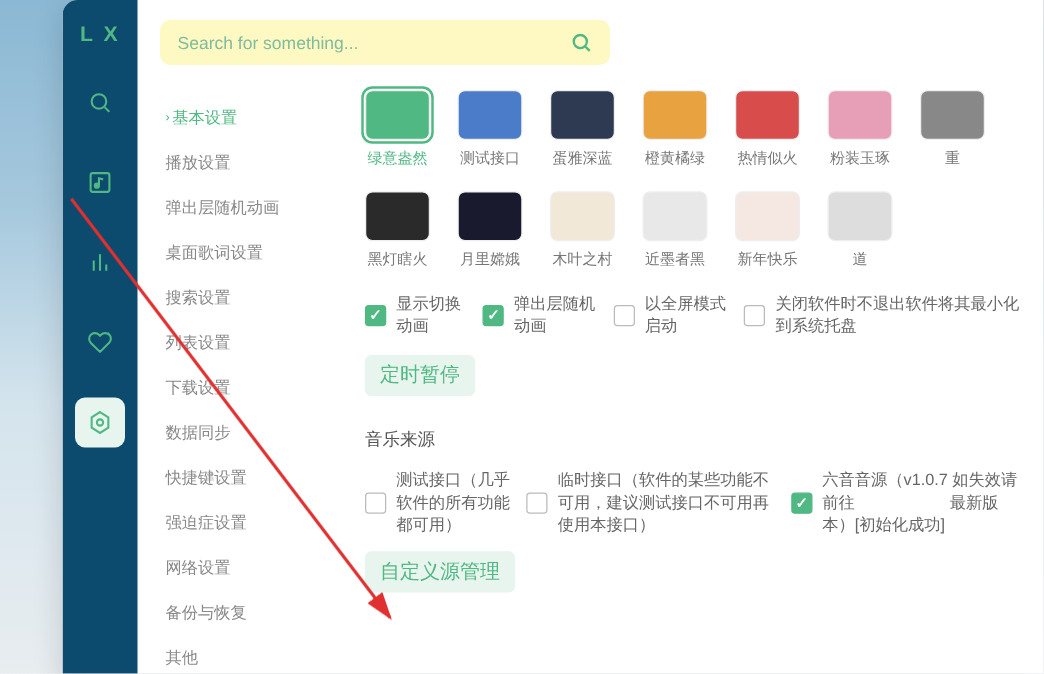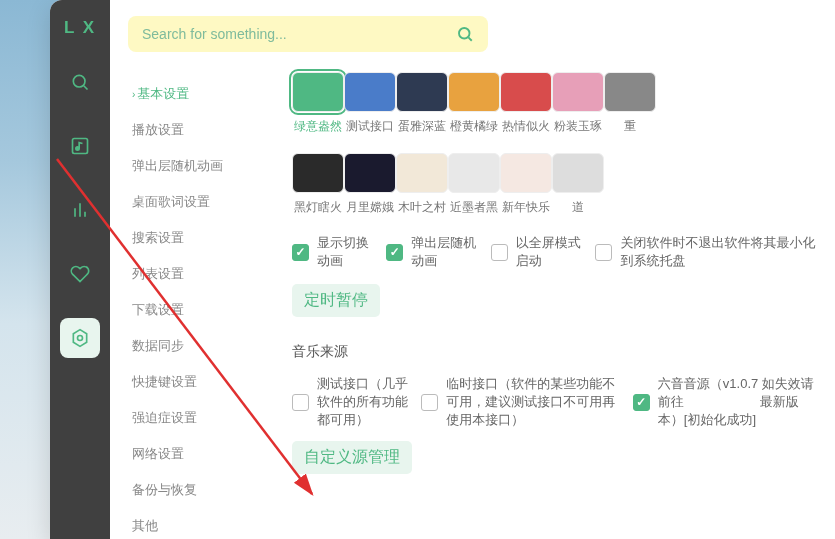--- a/index.html
+++ b/index.html
@@ -1,34 +1,34 @@
 <!DOCTYPE html>
 <html><head>
 <meta charset="utf-8">
 <style>
 * { margin: 0; padding: 0; box-sizing: border-box; font-family: -apple-system, "Microsoft YaHei", sans-serif; }
 body { width: 835px; height: 539px; background: linear-gradient(180deg, #8bb8d4 0%, #a5c8dd 30%, #d4e4ed 60%, #e8edf0 100%); overflow: hidden; position: relative; }
 .app-window { position: absolute; left: 50px; top: 0; right: 0; bottom: 0; background: #fff; border-radius: 12px 0 0 0; box-shadow: 0 8px 24px rgba(0,0,0,0.15); display: flex; overflow: hidden; }
-.left-bar { width: 60px; background: #404040; display: flex; flex-direction: column; align-items: center; padding-top: 18px; gap: 24px; }
+.left-bar { width: 60px; background: #0c4a6e; display: flex; flex-direction: column; align-items: center; padding-top: 18px; gap: 24px; }
 .logo { color: #4fb883; font-weight: 700; font-size: 17px; letter-spacing: 2px; }
 .nav-icon { width: 40px; height: 40px; display: flex; align-items: center; justify-content: center; color: #4fb883; cursor: pointer; border-radius: 8px; }
 .nav-icon.active { background: #e8f5ee; }
 .main-area { flex: 1; display: flex; flex-direction: column; overflow: hidden; }
 .top-bar { height: 68px; display: flex; align-items: center; padding: 14px 18px; gap: 12px; }
 .search-box { flex: 0 0 360px; height: 36px; background: #fef9c3; border-radius: 8px; display: flex; align-items: center; padding: 0 14px; gap: 8px; max-width: 360px; }
 .search-input { flex: 1; border: none; background: transparent; outline: none; font-size: 14px; color: #777; }
 .search-input::placeholder { color: #7fbb9c; }
 .search-ic { color: #4fb883; }
 .content { flex: 1; display: flex; overflow: hidden; }
 .sidebar { width: 170px; padding: 8px 0 12px 22px; overflow-y: auto; }
 .side-link { font-size: 13px; color: #888; padding: 9px 0; cursor: pointer; display: flex; align-items: center; gap: 2px; }
 .side-link.active { color: #4fb883; }
 .side-link .chev { font-size: 10px; }
 .pane { flex: 1; padding: 4px 12px 12px 12px; overflow: hidden; position: relative; }
-.themes { display: flex; margin-bottom: 18px; }
+.themes { display: flex; gap: 22px; margin-bottom: 18px; }
 .theme { display: flex; flex-direction: column; align-items: center; gap: 6px; font-size: 12px; color: #777; cursor: pointer; }
 .swatch { width: 52px; height: 40px; border-radius: 6px; border: 1px solid #eee; }
 .swatch.sel { outline: 2px solid #4fb883; outline-offset: 1px; }
 .theme.sel span { color: #4fb883; }
 .opts { display: flex; flex-direction: row; gap: 12px; margin-top: 6px; }
 .chk-row { display: flex; align-items: center; gap: 8px; font-size: 13px; color: #666; }
 .cbox { width: 17px; height: 17px; border: 1.5px solid #bbb; border-radius: 3px; display: inline-flex; align-items: center; justify-content: center; cursor: pointer; flex-shrink: 0; }
 .cbox.checked { background: #4fb883; border-color: #4fb883; }
 .cbox.checked::after { content: "✓"; color: #fff; font-size: 12px; font-weight: bold; line-height: 1; }
 .pill-btn { display: inline-block; background: #e8f5ee; color: #4fb883; font-size: 16px; padding: 6px 12px; border-radius: 5px; margin-top: 14px; cursor: pointer; }

